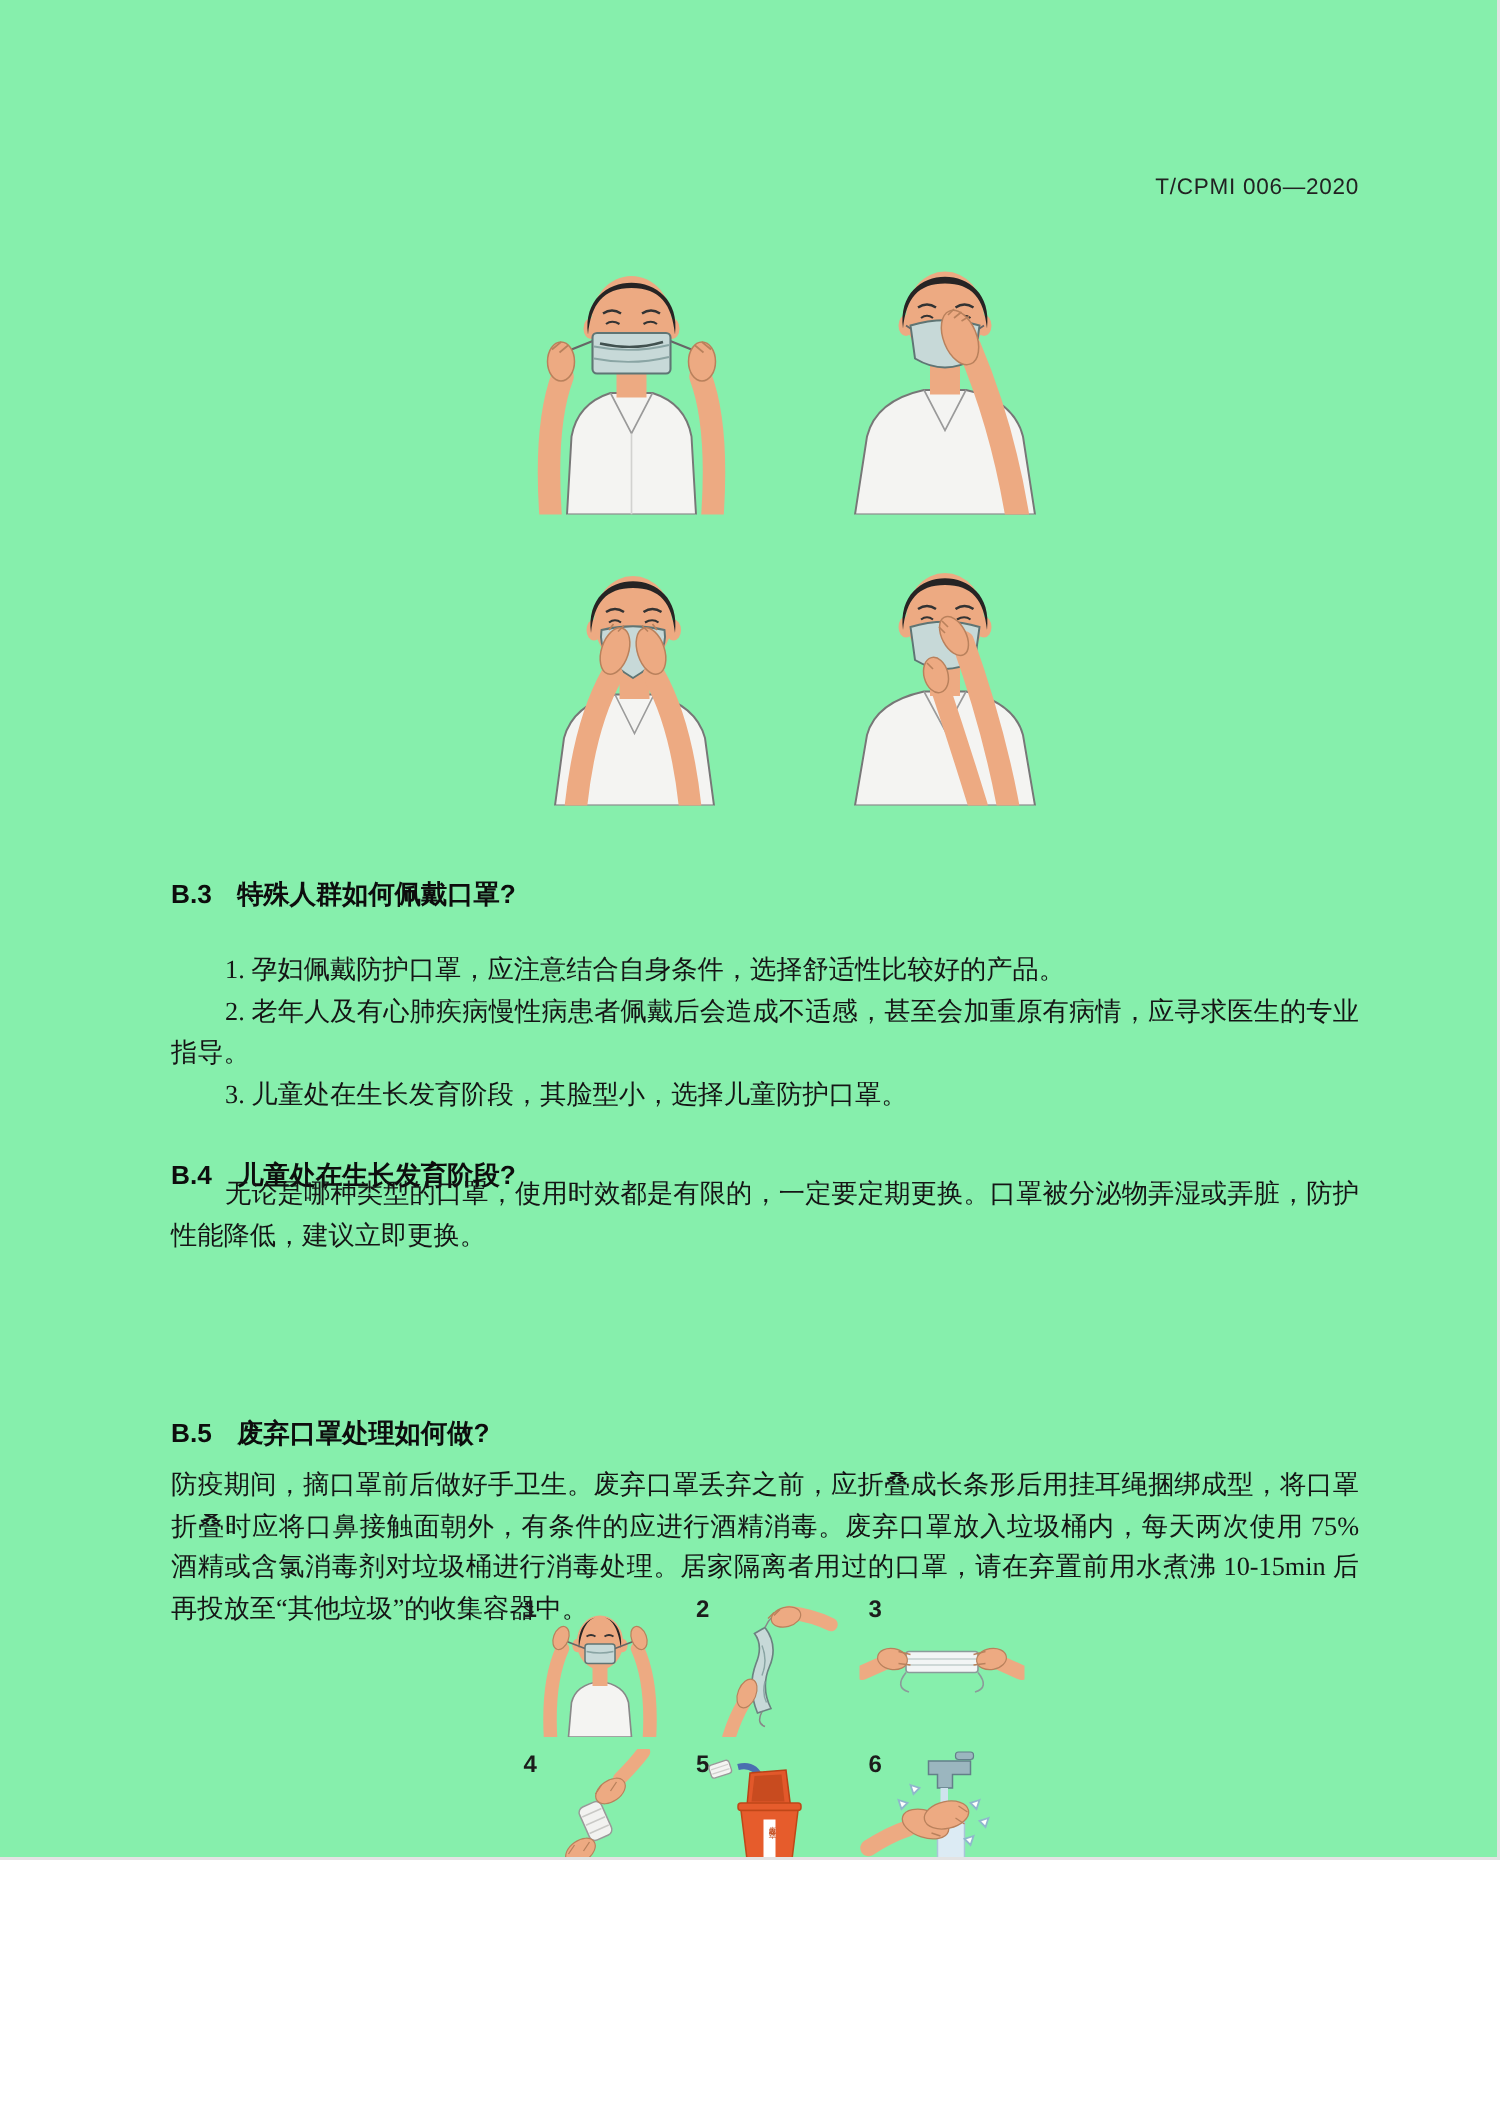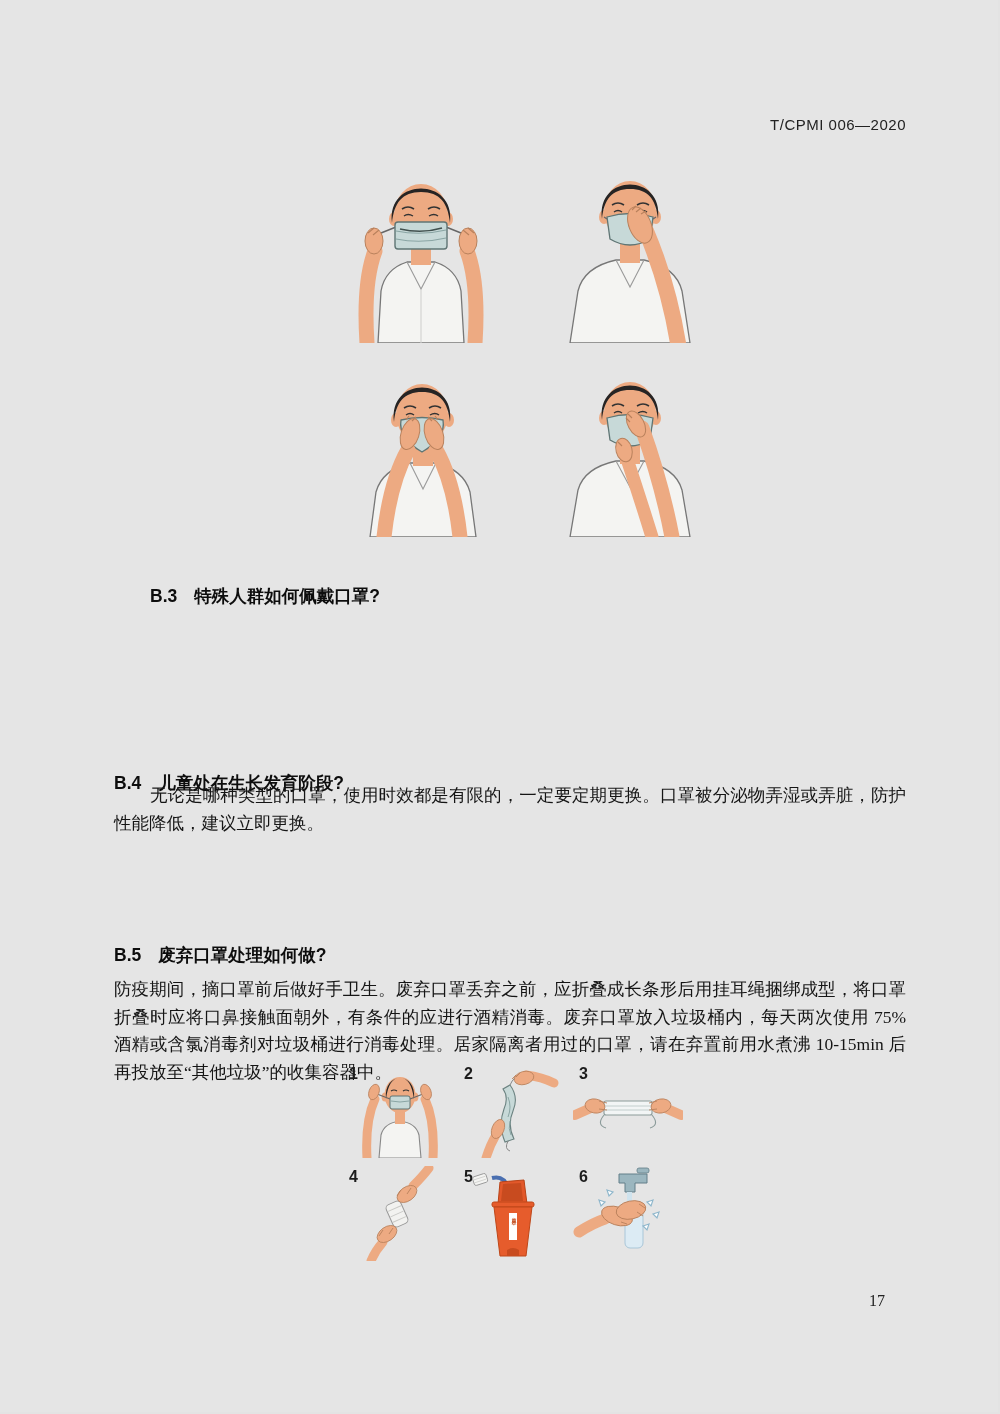--- a/index.html
+++ b/index.html
@@ -1,17 +1,17 @@
 <!DOCTYPE html>
 <html><head>
 <meta charset="utf-8">
 <style>
   html,body{margin:0;padding:0;background:#ffffff;}
   .page{
-    position:relative;width:1000px;height:1414px;background:#e5e5e5;
+    position:relative;width:1000px;height:1240px;background:#86efac;
     font-family:"Liberation Serif", serif;color:#1a1a1a;overflow:hidden;
     border-right:2px solid #e3e3e3;border-bottom:2px solid #e3e3e3;box-sizing:border-box;
   }
   .doc-number{
     position:absolute;top:116px;right:92px;
     font-family:"Liberation Sans", sans-serif;font-size:15px;letter-spacing:.5px;color:#222;
   }
   .pagenum{position:absolute;left:869px;top:1292px;font-size:16px;color:#222;}
 
   .heading{
@@ -132,23 +132,28 @@
         <path d="M51,48 Q74,41 97,48 L94,70 Q74,82 54,70 Z" fill="#c7d9d8" stroke="#5f7574" stroke-width="1.3"></path>
         <path d="M116,167 Q106,114 86,58" stroke="#edaa82" stroke-width="15" fill="none" stroke-linecap="round"></path>
         <path d="M96,167 Q84,128 70,86" stroke="#edaa82" stroke-width="13" fill="none" stroke-linecap="round"></path>
         <ellipse cx="80" cy="54" rx="8" ry="14" transform="rotate(-28 80 54)" fill="#edaa82" stroke="#b9815c" stroke-width="1"></ellipse>
         <ellipse cx="68" cy="80" rx="8" ry="12" transform="rotate(-15 68 80)" fill="#edaa82" stroke="#b9815c" stroke-width="1"></ellipse>
         <path d="M72,44 L76,48 M70,48 L74,52 M62,72 L66,76" stroke="#b9815c" stroke-width="1.1" fill="none"></path>
       </svg>
     </div>
   </div>
 
-  <h2 class="heading" style="top:584px;margin-left:36px;">
+  <h2 class="heading" style="top:584px;">
     <span class="num">B.3</span><span>特殊人群如何佩戴口罩?</span>
   </h2>
+  <div class="bodyblock" style="top:633px;">
+    <p class="indent">1. 孕妇佩戴防护口罩，应注意结合自身条件，选择舒适性比较好的产品。</p>
+    <p class="indent">2. 老年人及有心肺疾病慢性病患者佩戴后会造成不适感，甚至会加重原有病情，应寻求医生的专业指导。</p>
+    <p class="indent">3. 儿童处在生长发育阶段，其脸型小，选择儿童防护口罩。</p>
+  </div>
 
   <h2 class="heading" style="top:771px;">
     <span class="num">B.4</span><span>儿童处在生长发育阶段?</span>
   </h2>
   <div class="bodyblock" style="top:782px;">
     <p class="indent">无论是哪种类型的口罩，使用时效都是有限的，一定要定期更换。口罩被分泌物弄湿或弄脏，防护性能降低，建议立即更换。</p>
   </div>
 
   <h2 class="heading" style="top:943px;">
     <span class="num">B.5</span><span>废弃口罩处理如何做?</span>

